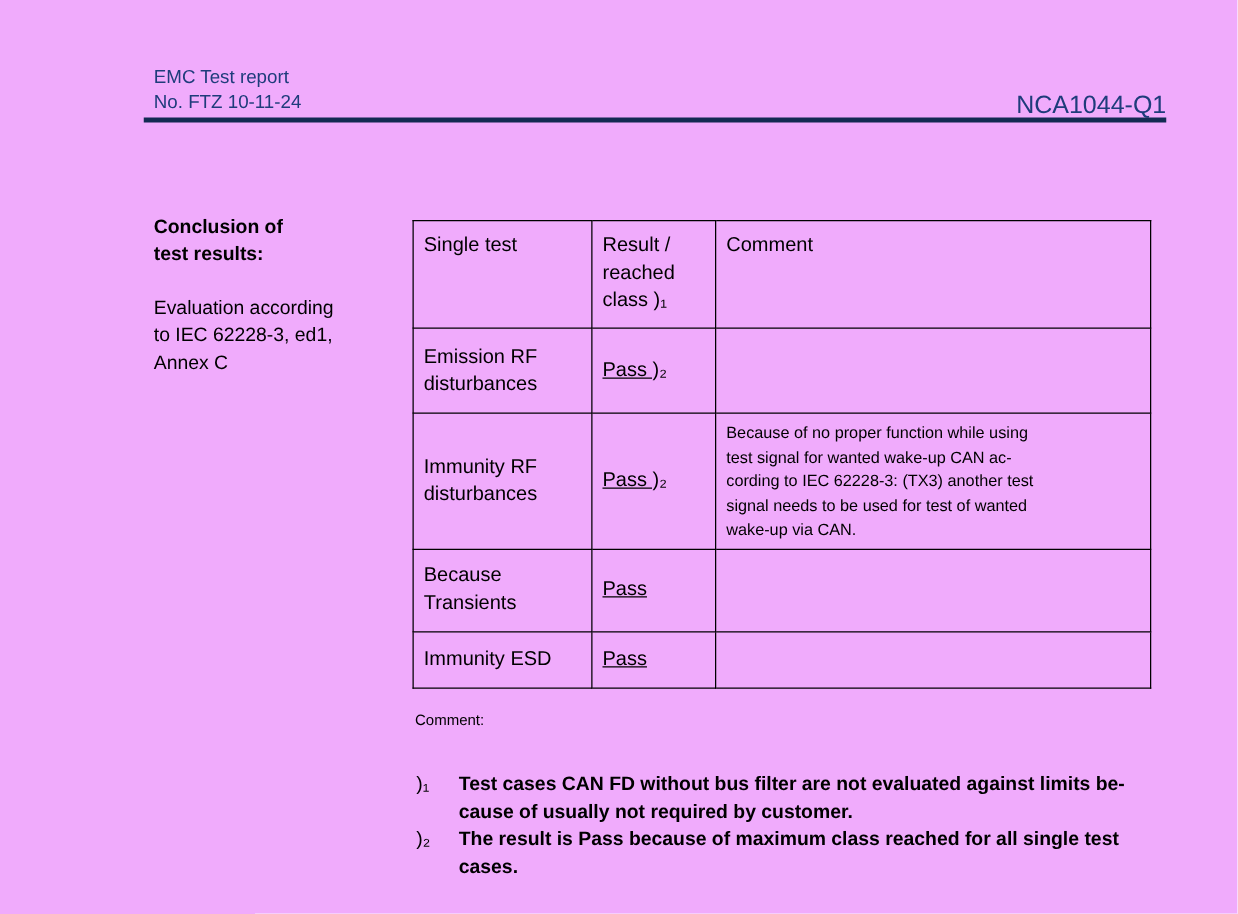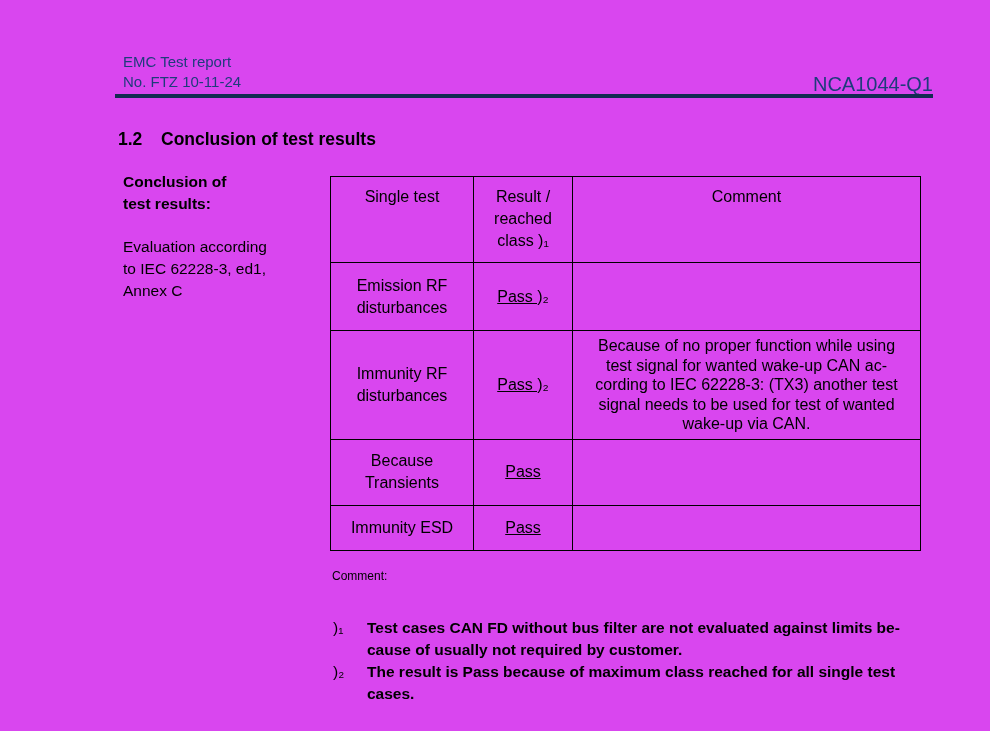--- a/index.html
+++ b/index.html
@@ -1,21 +1,21 @@
 <!DOCTYPE html>
 <html><head>
 <meta charset="utf-8">
 <style>
   * { margin: 0; padding: 0; box-sizing: border-box; }
   html, body { background: #ffffff; }
   .page {
     position: relative;
     width: 990px;
     height: 731px;
-    background: #d946ef;
+    background: #f0abfc;
     font-family: "Liberation Sans", "DejaVu Sans", sans-serif;
     color: #000000;
     overflow: hidden;
   }
   [data-bind-lines] { white-space: pre-line; font-weight: bold; }
 
   
   .report-id {
     position: absolute;
     left: 123px; top: 52px;
@@ -67,35 +67,35 @@
     table-layout: fixed;
   }
   table.results col.c1 { width: 143px; }
   table.results col.c2 { width: 99px; }
   table.results col.c3 { width: 348px; }
   table.results th, table.results td {
     border: 1.5px solid #000000;
     font-size: 16px;
     line-height: 22px;
     font-weight: normal;
-    text-align: center;
+    text-align: left;
     padding: 6px 8px;
     overflow: hidden;
   }
   tr.r-head { height: 86px; }
   tr.r1 { height: 68px; }
   tr.r2 { height: 107px; }
   tr.r3 { height: 66px; }
   tr.r4 { height: 45px; }
   tr.r-head th { vertical-align: top; padding-top: 9px; }
   tr.r-head th.center { }
   table.results td { vertical-align: middle; }
   td.result { text-align: center; text-decoration: underline; }
   td.comment.small {
-    font-size: 16px;
+    font-size: 13px;
     line-height: 19.5px;
     padding: 5px 8px;
   }
 
   
   .comment-label {
     position: absolute;
     left: 332px; top: 565px;
     font-size: 12px;
     line-height: 22px;
@@ -116,23 +116,20 @@
 
 <div class="page">
 
   <div class="report-id">
     <div data-bind="header.report_title">EMC Test report</div>
     <div data-bind="header.report_no">No. FTZ 10-11-24</div>
   </div>
   <div class="doc-id" data-bind="header.doc_id">NCA1044-Q1</div>
   <div class="header-rule"></div>
 
-  <div class="section-heading">
-    <span class="sec-num" data-bind="section.number">1.2</span><span data-bind="section.title">Conclusion of test results</span>
-  </div>
 
   <div class="sidebar">
     <div class="sb-label" data-bind-lines="sidebar.label_lines">Conclusion of
 test results:</div>
     <div class="sb-desc" data-bind-lines="sidebar.description_lines">Evaluation according
 to IEC 62228-3, ed1,
 Annex C</div>
   </div>
 
   <table class="results">

